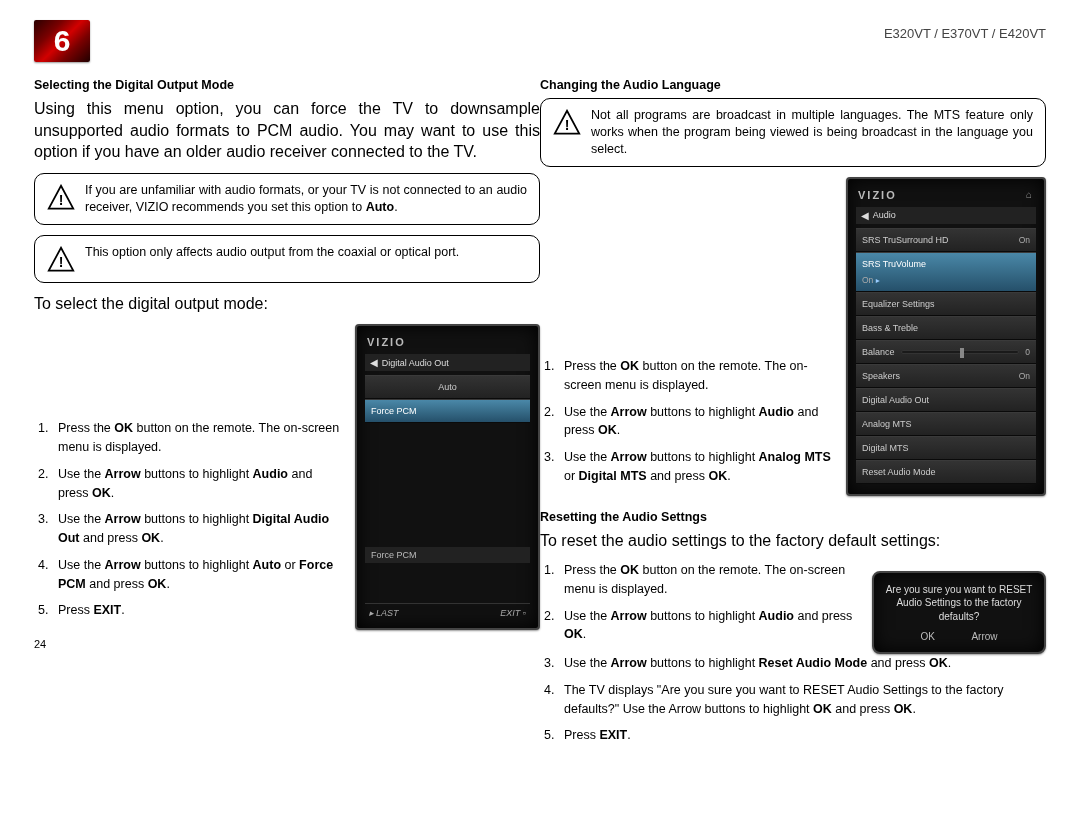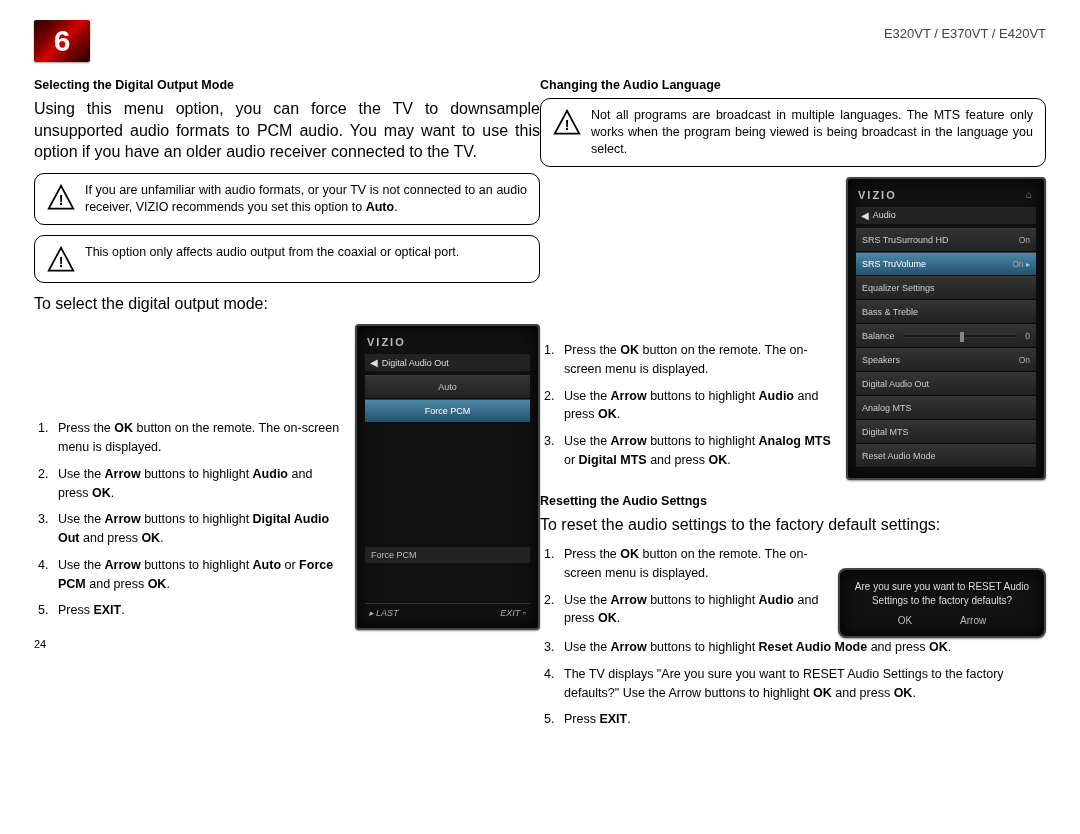--- a/index.html
+++ b/index.html
@@ -24,28 +24,28 @@
   .row-with-fig { display:flex; gap:14px; align-items:flex-end; }
   .row-with-fig .txt { flex:1; min-width:0; }
   .ui-screen { background:#111; border:2px solid #444; border-radius:4px; color:#ddd; font-size:10px; padding:8px 8px 10px; box-shadow:inset 0 0 18px #000, 0 1px 2px rgba(0,0,0,.4); }
   .ui-screen.large { width:185px; height:306px; display:flex; flex-direction:column; }
   .ui-brand { font-family: Arial; letter-spacing:2px; font-weight:bold; font-size:11px; color:#bbb; padding:2px 2px 6px; display:flex; align-items:center; justify-content:space-between;}
   .ui-brand .home { font-size:10px; color:#999;}
   .ui-bread { display:flex; align-items:center; gap:4px; font-size:9px; background:#222; padding:3px 5px; margin-bottom:4px; }
   .ui-bread .arrow { font-size:10px; }
   .ui-row { background:linear-gradient(#333,#222); border-top:1px solid #3a3a3a; border-bottom:1px solid #0a0a0a; padding:6px 6px; font-size:9px; color:#ccc; display:flex; justify-content:space-between; gap:6px; }
   .ui-row.center { justify-content:center; }
-  .ui-row.selected { background:linear-gradient(#4a88a8,#25506a); color:#fff; }
+  .ui-row.selected { background:linear-gradient(#4a88a8,#25506a); color:#fff;flex-direction:column; }
   .ui-row .val { color:#aaa; font-size:8.5px; }
   .ui-row .tri { font-size:8px; color:#9cf; }
   .ui-spacer { flex:1; min-height:40px; }
   .ui-hint { border-top:1px solid #333; padding:4px 4px 0; display:flex; justify-content:space-between; font-size:9px; color:#aaa;font-style:italic; }
   .ui-footer-row { background:#222; padding:3px 6px; font-size:9px; color:#bbb; margin-top:4px; }
   .ui-screen.medium { width:200px; }
-  .ui-screen.small { width:208px; padding:10px; text-align:center; border-radius:8px;}
+  .ui-screen.small { width:174px; padding:10px; text-align:center; border-radius:8px;}
   .ui-small-msg { font-size:10px; color:#ddd; margin-bottom:8px; line-height:1.35;}
   .ui-small-btns { display:flex; justify-content:space-evenly; font-size:10px; color:#bbb;}
   .footer-pagenum { font-size:11px; margin-top:8px; }
   .slider-bar { flex:1; height:4px; background:#1a1a1a; border-radius:2px; position:relative; margin:3px 0; border:1px solid #333;}
   .slider-knob { position:absolute; left:50%; top:-3px; width:4px; height:10px; background:#888; }
 </style>
 </head>
 <body>
 
 <div class="page">

